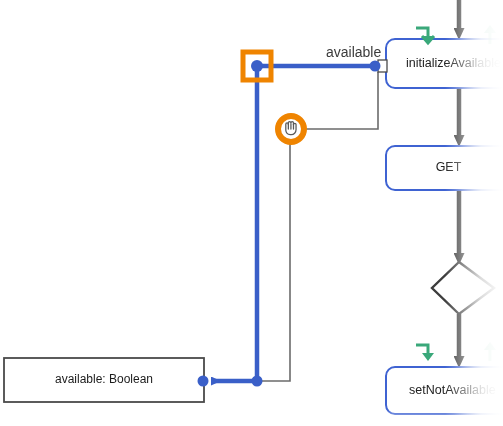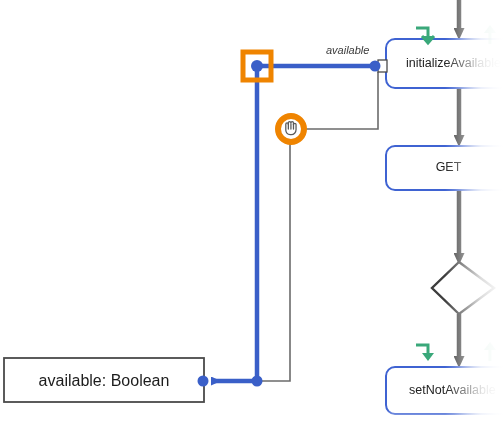--- a/index.html
+++ b/index.html
@@ -26,28 +26,27 @@
   }
   .node-label {
     position: absolute;
     font-size: 12.5px;
     color: #222222;
     white-space: nowrap;
     pointer-events: none;
   }
   .edge-label {
     position: absolute;
-    font-size: 11px;
+    font-size: 14px;
     color: #3b3b3b;
     white-space: nowrap;
-    font-style: italic;
   }
   .prop-label {
     position: absolute;
-    font-size: 16px;
+    font-size: 12px;
     color: #1c1c1c;
     white-space: nowrap;
   }
   .fade-right {
     position: absolute;
     top: 0;
     right: 0;
     width: 58px;
     height: 426px;
     background: linear-gradient(to right, rgba(255,255,255,0) 0%, rgba(255,255,255,0.82) 62%, rgba(255,255,255,1) 100%);

